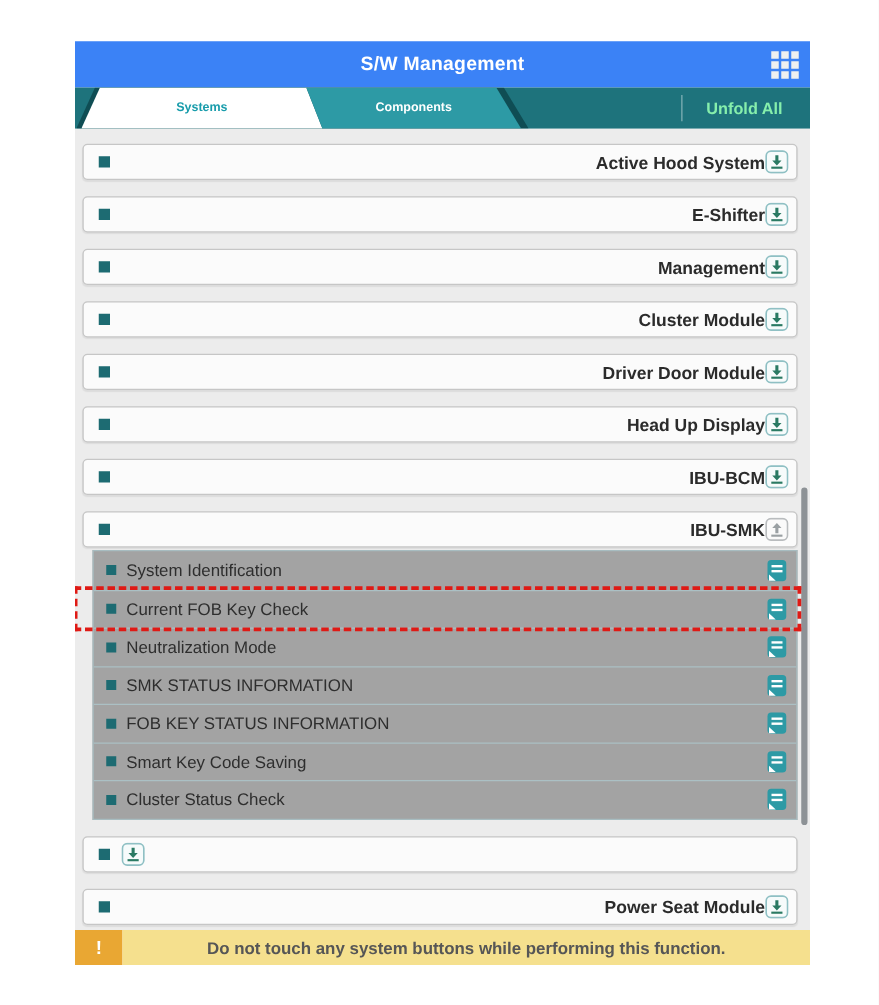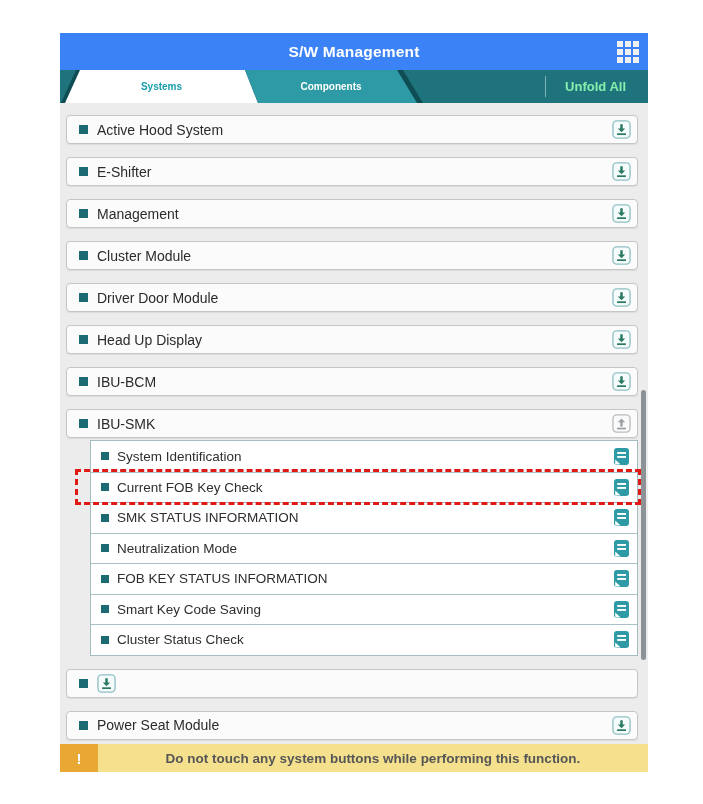--- a/index.html
+++ b/index.html
@@ -32,25 +32,25 @@
   .unfold-all{position:absolute;right:22px;top:0;height:33px;display:flex;align-items:center;
     color:#86efac;font-weight:700;font-size:13px;cursor:pointer;}
 
   
   .list{background:#ececec;height:641px;box-sizing:border-box;overflow:hidden;
     padding:12px 10px 0 6px;position:relative;}
   .group{margin-bottom:13px;}
   .row{height:29px;box-sizing:border-box;background:#fbfbfb;border:1px solid #c6c6c6;border-radius:4px;
     display:flex;align-items:center;padding:0 6px 0 12px;box-shadow:0 1px 1px rgba(0,0,0,.07);cursor:pointer;}
   .bullet{width:9px;height:9px;background:#1d6b72;margin-right:9px;flex:none;}
-  .row-label{flex:1;font-weight:400;font-size:14px;color:#2b2b2b;white-space:nowrap;overflow:hidden;}
+  .row-label{flex:1;font-weight:700;font-size:14px;color:#2b2b2b;white-space:nowrap;overflow:hidden;text-align:right;}
   .state-icon{flex:none;display:flex;align-items:center;}
   .state-icon svg{width:19px;height:19px;display:block;}
 
-  .sub-block{margin-left:24px;margin-top:2px;border:1px solid #a7bcc0;background:#ffffff;}
+  .sub-block{margin-left:8px;margin-top:2px;border:1px solid #a7bcc0;background:#a3a3a3;}
   .sub-row{height:30.5px;box-sizing:border-box;display:flex;align-items:center;
     padding:0 7px 0 10px;position:relative;border-top:1px solid #abc0c4;cursor:pointer;}
   .sub-row:first-child{border-top:none;}
   .sub-bullet{width:8px;height:8px;margin-right:8px;}
   .sub-label{flex:1;font-size:13.5px;font-weight:500;color:#2e2e2e;white-space:nowrap;}
   .doc-icon{flex:none;display:flex;align-items:center;}
   .doc-icon svg{width:17px;height:19px;display:block;}
   .highlight::after{content:'';position:absolute;left:-16px;right:-4px;top:-4px;bottom:-3px;
     border:3px dashed #df1a15;z-index:4;pointer-events:none;}
 
@@ -248,34 +248,34 @@
                   <rect x="1" y="1" width="15" height="17" rx="3" fill="#2d9aa5"></rect>
                   <rect x="4.2" y="5" width="8.8" height="1.9" fill="#ffffff"></rect>
                   <rect x="4.2" y="9" width="8.8" height="1.9" fill="#ffffff"></rect>
                   <path d="M2.2 17.6v-5l5.4 5z" fill="#ffffff"></path>
                 </svg>
     </span>
   </div>
 
   <div class="sub-row">
     <span class="bullet sub-bullet"></span>
+    <span class="sub-label">Neutralization Mode</span>
+    <span class="doc-icon">
+      <svg viewBox="0 0 17 19">
+                  <rect x="1" y="1" width="15" height="17" rx="3" fill="#2d9aa5"></rect>
+                  <rect x="4.2" y="5" width="8.8" height="1.9" fill="#ffffff"></rect>
+                  <rect x="4.2" y="9" width="8.8" height="1.9" fill="#ffffff"></rect>
+                  <path d="M2.2 17.6v-5l5.4 5z" fill="#ffffff"></path>
+                </svg>
+    </span>
+  </div>
+
+  <div class="sub-row">
+    <span class="bullet sub-bullet"></span>
     <span class="sub-label">SMK STATUS INFORMATION</span>
-    <span class="doc-icon">
-      <svg viewBox="0 0 17 19">
-                  <rect x="1" y="1" width="15" height="17" rx="3" fill="#2d9aa5"></rect>
-                  <rect x="4.2" y="5" width="8.8" height="1.9" fill="#ffffff"></rect>
-                  <rect x="4.2" y="9" width="8.8" height="1.9" fill="#ffffff"></rect>
-                  <path d="M2.2 17.6v-5l5.4 5z" fill="#ffffff"></path>
-                </svg>
-    </span>
-  </div>
-
-  <div class="sub-row">
-    <span class="bullet sub-bullet"></span>
-    <span class="sub-label">Neutralization Mode</span>
     <span class="doc-icon">
       <svg viewBox="0 0 17 19">
                   <rect x="1" y="1" width="15" height="17" rx="3" fill="#2d9aa5"></rect>
                   <rect x="4.2" y="5" width="8.8" height="1.9" fill="#ffffff"></rect>
                   <rect x="4.2" y="9" width="8.8" height="1.9" fill="#ffffff"></rect>
                   <path d="M2.2 17.6v-5l5.4 5z" fill="#ffffff"></path>
                 </svg>
     </span>
   </div>
 

